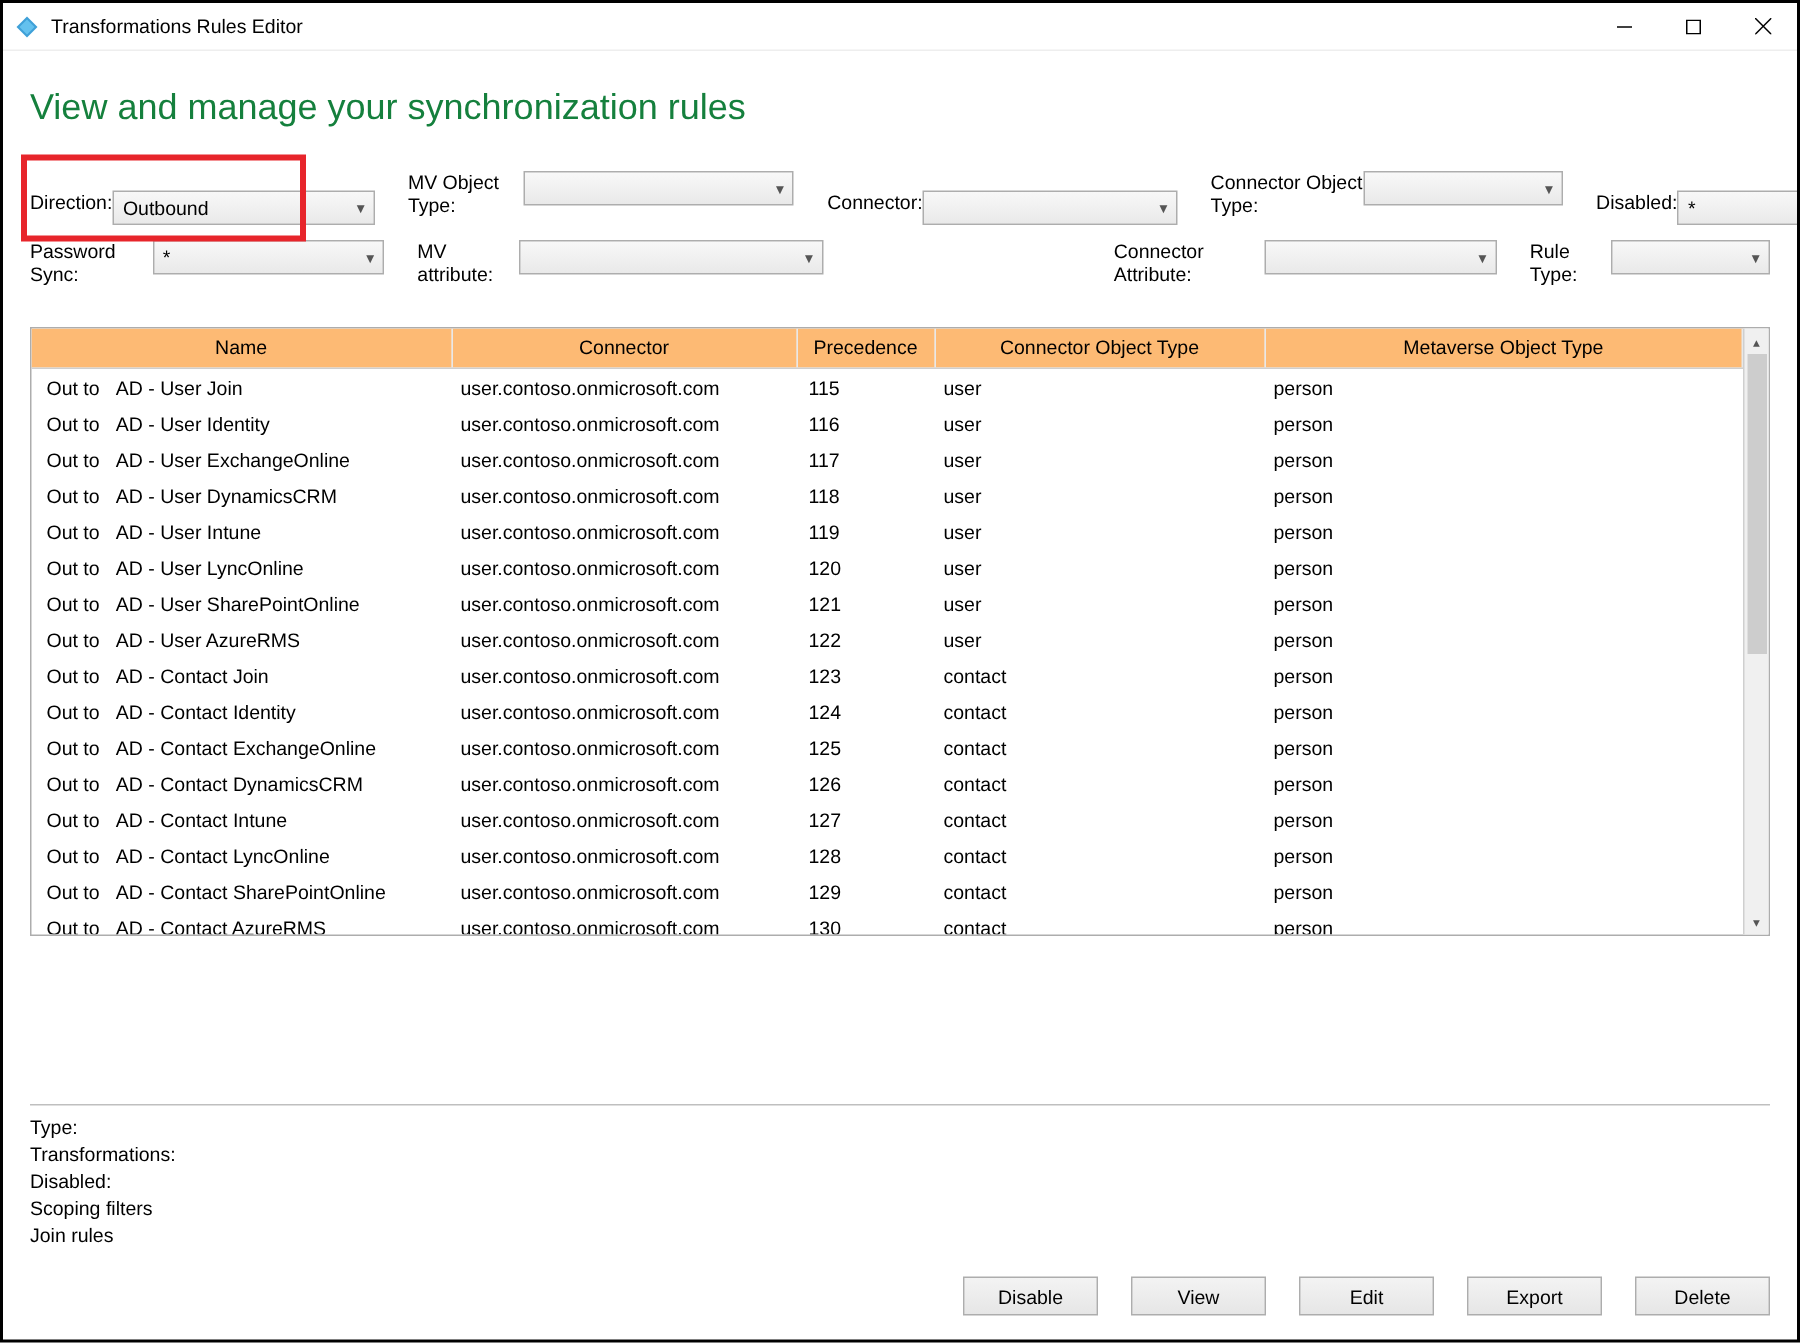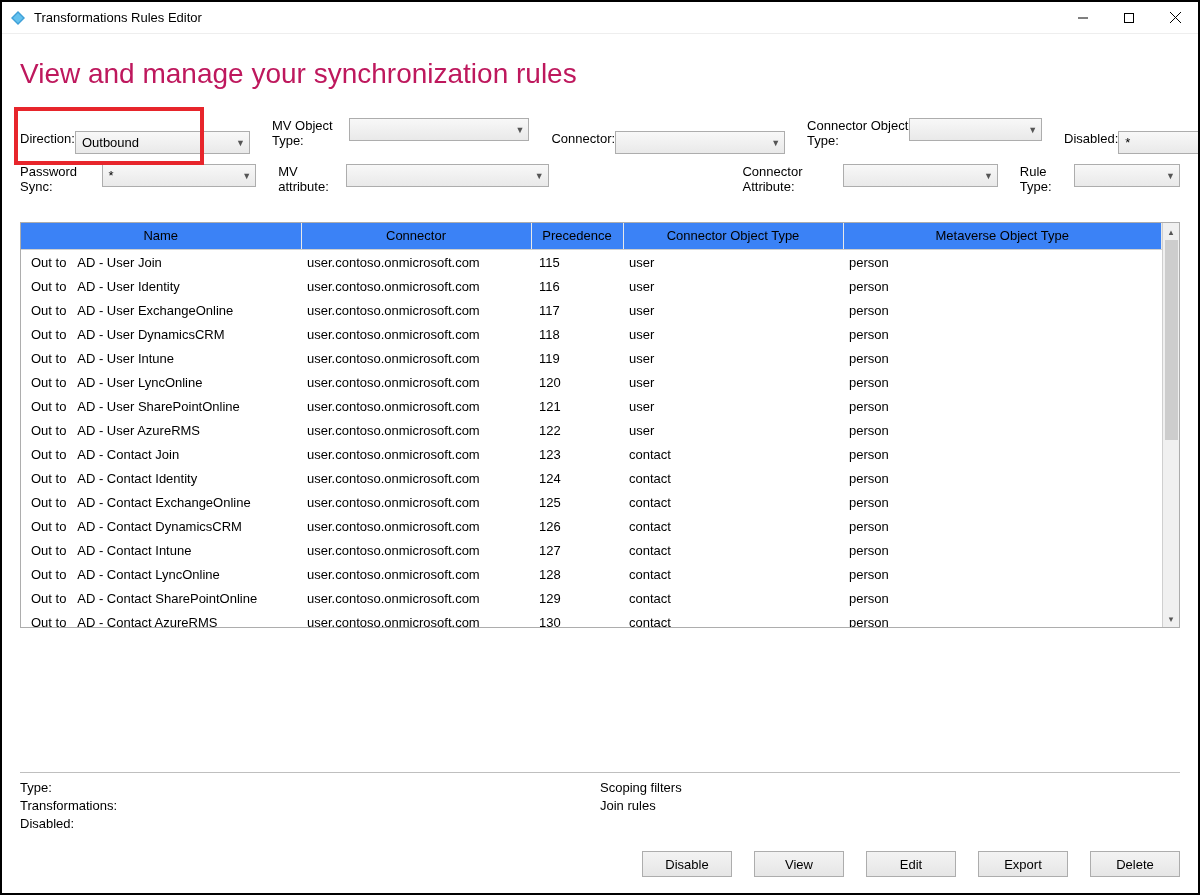--- a/index.html
+++ b/index.html
@@ -27,23 +27,23 @@
     }
     .titlebar .title { font-size: 13px; }
     .titlebar .spacer { flex: 1; }
     .win-btn {
       width: 46px; height: 32px;
       display: flex; align-items: center; justify-content: center;
       background: transparent; border: none;
     }
     .win-btn svg { stroke: #000; stroke-width: 1; fill: none; }
     .page-header {
-      font-size: 28px;
+      font-size: 24px;
       font-weight: 400;
-      color: #be185d;
+      color: #15803d;
       padding: 24px 18px 10px 18px;
     }
     .filters {
       padding: 12px 18px 6px 18px;
     }
     .filters-row {
       display: flex;
       gap: 22px;
       margin-bottom: 10px;
       align-items: flex-end;
@@ -82,21 +82,21 @@
     .btn-lg { width: 200px; height: 26px; }
     .table-wrap {
       margin: 6px 18px 0 18px;
       border: 1px solid #adadad;
       height: 406px;
       display: flex;
     }
     .table-scroll-area { flex: 1; overflow: hidden; position: relative; }
     table { width: 100%; border-collapse: collapse; table-layout: fixed; }
     thead th {
-      background: #3b82f6;
+      background: #fdba74;
       border-bottom: 1px solid #cfcfcf;
       border-right: 1px solid #e8e8e8;
       font-weight: 400; font-size: 13px;
       height: 26px;
       text-align: center;
     }
     tbody td {
       font-size: 13px;
       height: 24px;
       padding: 0 6px;
@@ -125,20 +125,21 @@
     .vscroll .track { flex: 1; }
     .bottom-panel {
       position: absolute;
       left: 18px; right: 18px; bottom: 16px;
     }
     .details-bar {
       border-top: 1px solid #bfbfbf;
       padding-top: 6px;
       display: flex;
       font-size: 13px;
+      flex-direction: column;
     }
     .details-left { width: 50%; }
     .details-right { width: 50%; }
     .details-left div, .details-right div { line-height: 18px; }
     .action-row {
       display: flex; gap: 22px;
       justify-content: flex-end;
       margin-top: 18px;
     }
     .direction-group {

